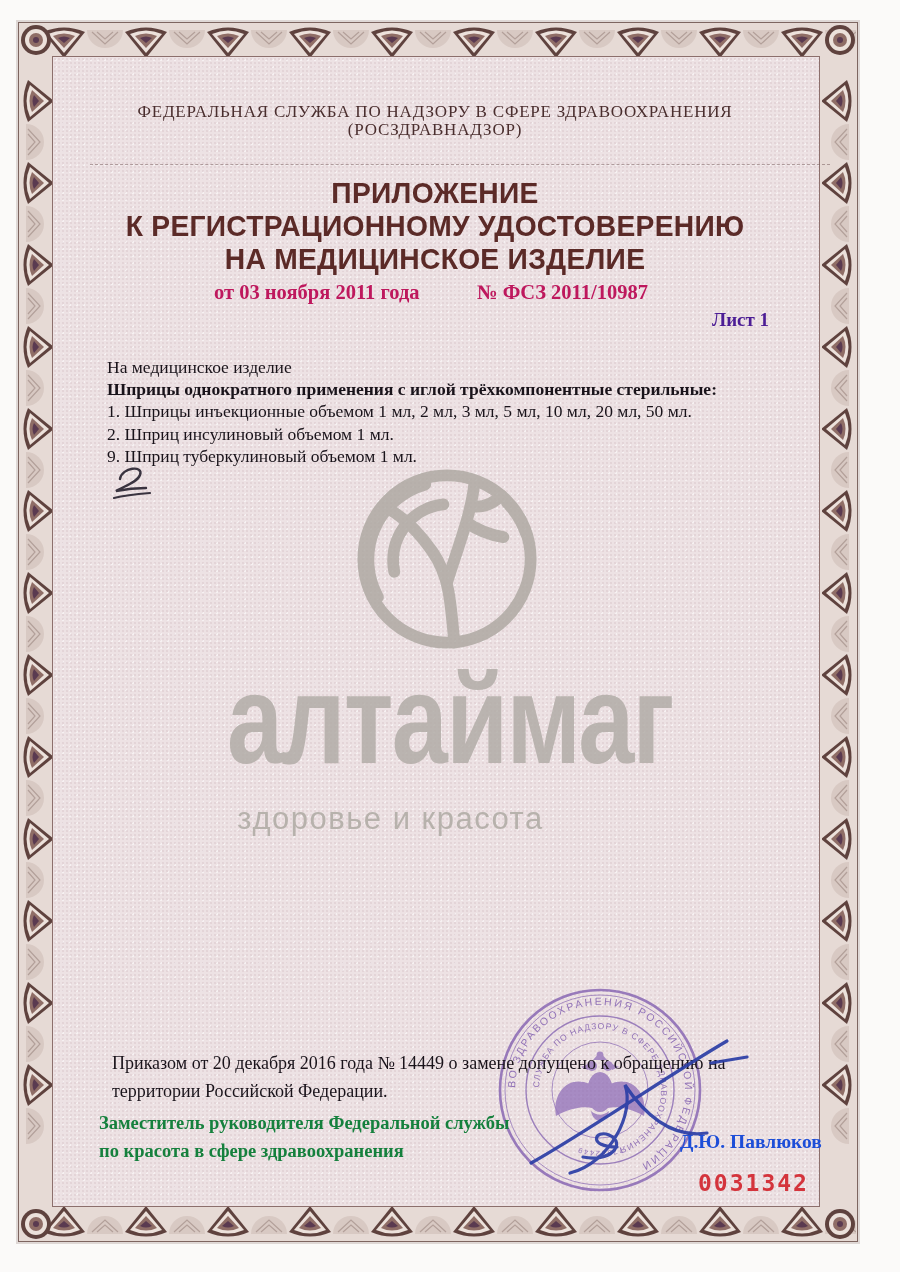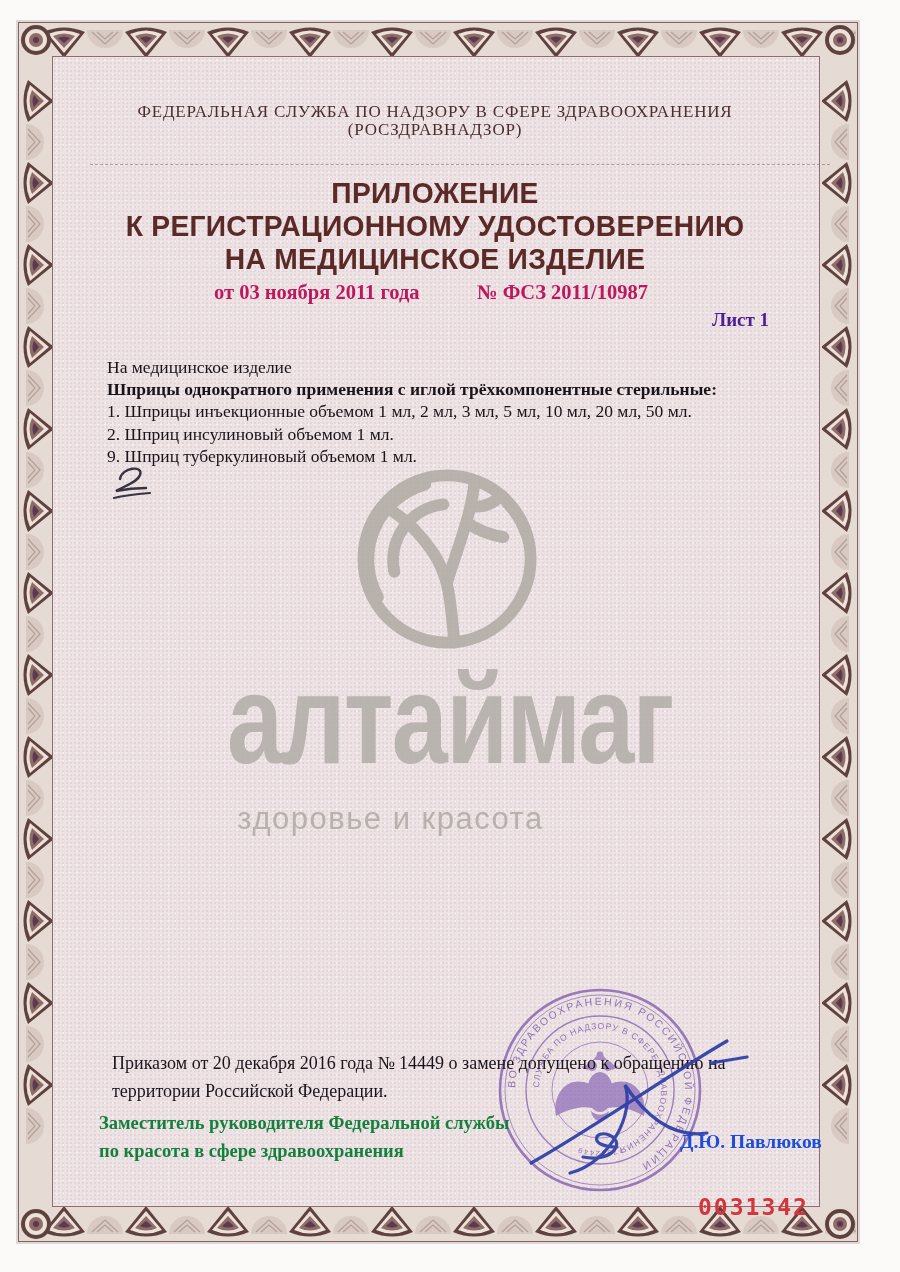--- a/index.html
+++ b/index.html
@@ -25,21 +25,21 @@
   .dateline{color:#be185d;font-weight:bold;font-size:20.5px;z-index:3;}
   .sheet{left:712px;top:309px;color:#4c1d95;font-weight:bold;font-size:19px;z-index:3;}
 
   .bodytext{left:107px;color:#19131a;font-size:17.5px;z-index:3;white-space:nowrap;}
   .bodybold{font-weight:bold;}
 
   .order{left:112px;top:1050px;width:668px;color:#19131a;font-size:18px;line-height:27.5px;z-index:3;}
   .signer{left:99px;top:1110px;color:#15803d;font-weight:bold;font-size:18.5px;line-height:27.5px;z-index:3;}
   .signer-name{left:680px;top:1131px;color:#1d4ed8;font-weight:bold;font-size:19.5px;z-index:3;text-align:center;}
   .serial{left:698px;top:1170px;color:#d4343c;font-family:"DejaVu Sans Mono",monospace;font-weight:bold;
-          font-size:23px;letter-spacing:2px;z-index:3;margin-top:24px;}
+          font-size:23px;letter-spacing:2px;z-index:3;}
 
   
   .wm{color:#b2ada7;z-index:1;}
   .wm-logo{left:347px;top:459px;width:200px;height:200px;opacity:.8;}
   .wm-brand{left:0;top:655px;width:900px;text-align:center;font-family:"Liberation Sans",sans-serif;
             font-weight:bold;font-size:126px;letter-spacing:-2px;transform:scaleX(.8);line-height:130px;opacity:.85;}
   .wm-tagline{left:0;top:783px;width:781px;text-align:center;font-family:"Liberation Sans",sans-serif;
               font-size:31px;letter-spacing:1.5px;opacity:.9;margin-top:18px;}
 
   .stamp{left:485px;top:975px;width:230px;height:230px;z-index:2;filter:blur(.4px);opacity:.88;}

